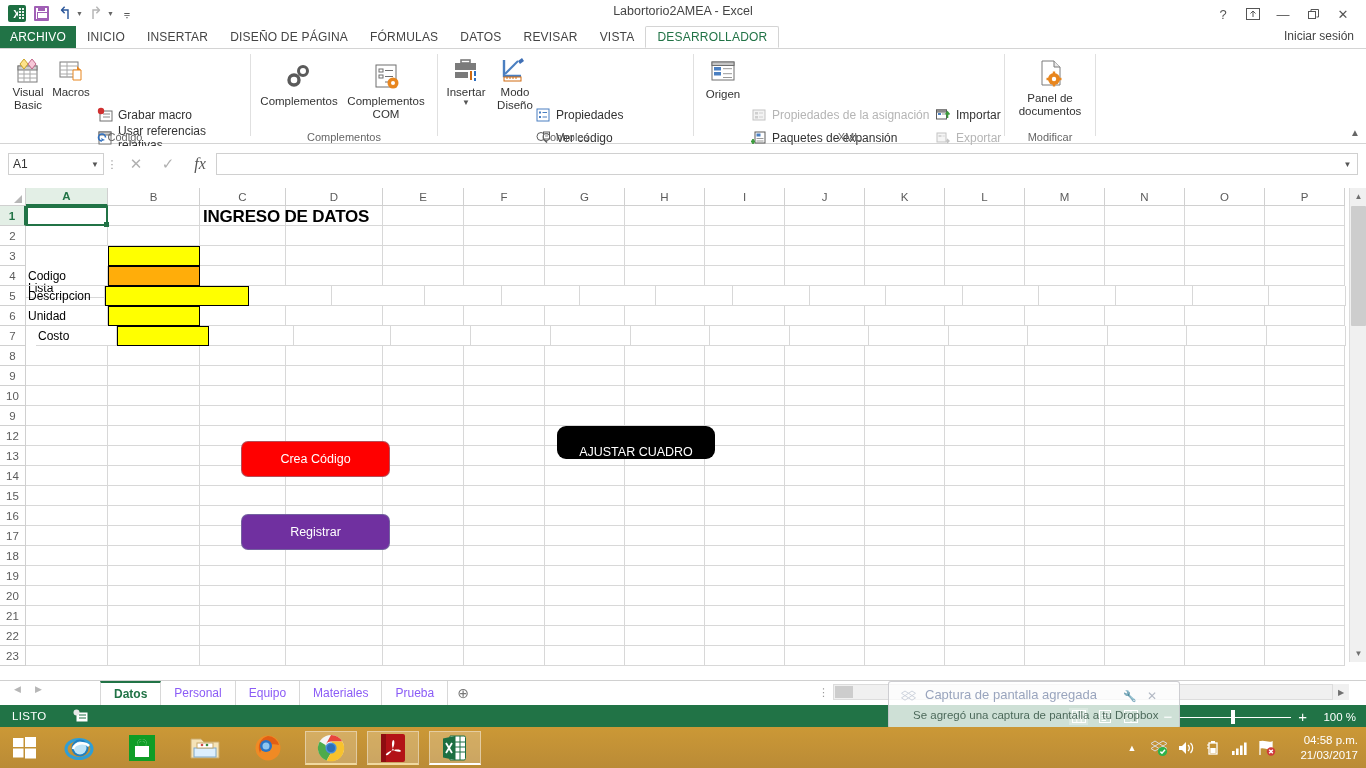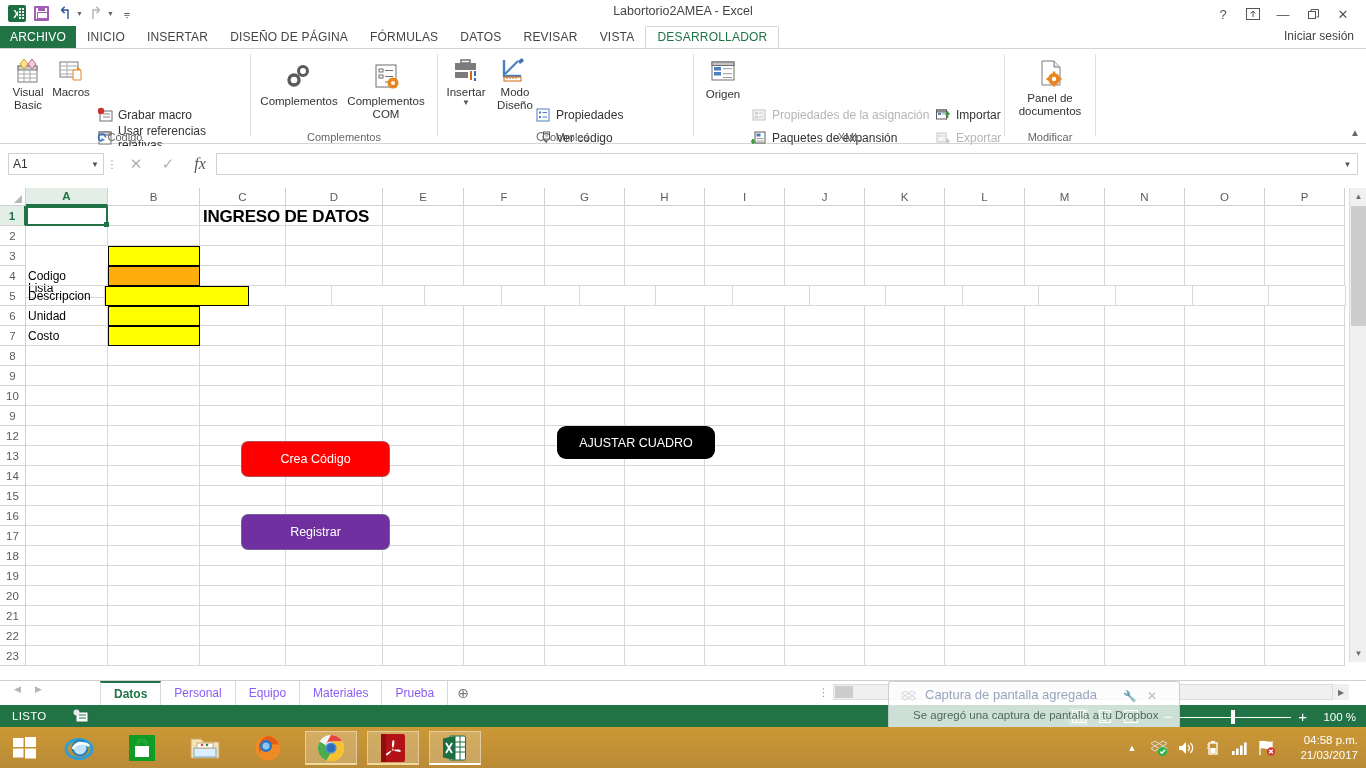--- a/index.html
+++ b/index.html
@@ -642,21 +642,21 @@
         <div class="cell" style="width: 80px;"></div>
         <div class="cell" style="width: 80px;"></div>
         <div class="cell" style="width: 80px;"></div>
         <div class="cell" style="width: 80px;"></div>
         <div class="cell" style="width: 80px;"></div>
         <div class="cell" style="width: 80px;"></div>
         <div class="cell" style="width: 80px;"></div>
         <div class="cell" style="width: 80px;"></div>
       </div>
       <div class="crow">
-        <div class="cell" style="width: 82px;">Costo</div>
+        <div class="cell" style="width: 82px; margin-left: 10px;">Costo</div>
         <div class="cell yellow" style="width: 92px;"></div>
         <div class="cell" style="width: 86px;"></div>
         <div class="cell" style="width: 97px;"></div>
         <div class="cell" style="width: 81px;"></div>
         <div class="cell" style="width: 81px;"></div>
         <div class="cell" style="width: 80px;"></div>
         <div class="cell" style="width: 80px;"></div>
         <div class="cell" style="width: 80px;"></div>
         <div class="cell" style="width: 80px;"></div>
         <div class="cell" style="width: 80px;"></div>
@@ -954,21 +954,21 @@
         <div class="cell" style="width: 80px;"></div>
         <div class="cell" style="width: 80px;"></div>
       </div>
     </div>
   <div id="selbox" style="left: 26px; top: 18px; width: 82px; height: 20px;"></div>
   <div id="title-cell" style="left: 203px; top: 19px;">INGRESO DE DATOS</div>
 
   <div class="shape-btn" style="left:241px;top:253px;width:149px;height:36px;background:#FF0000;">
     <span>Crea Código</span>
   </div>
-  <div class="shape-btn sq" style="left:557px;top:238px;width:158px;height:33px;background:#000000;">
+  <div class="shape-btn sq" style="left:557px;top:238px;width:158px;height:33px;background:#000000;align-items:flex-end;">
     <span>AJUSTAR CUADRO</span>
   </div>
   <div class="shape-btn" style="left:241px;top:326px;width:149px;height:36px;background:#7030A0;">
     <span>Registrar</span>
   </div>
 </div>
 
 <div id="vscroll">
   <div class="sb-arrow">▲</div>
   <div id="vthumb"></div>

